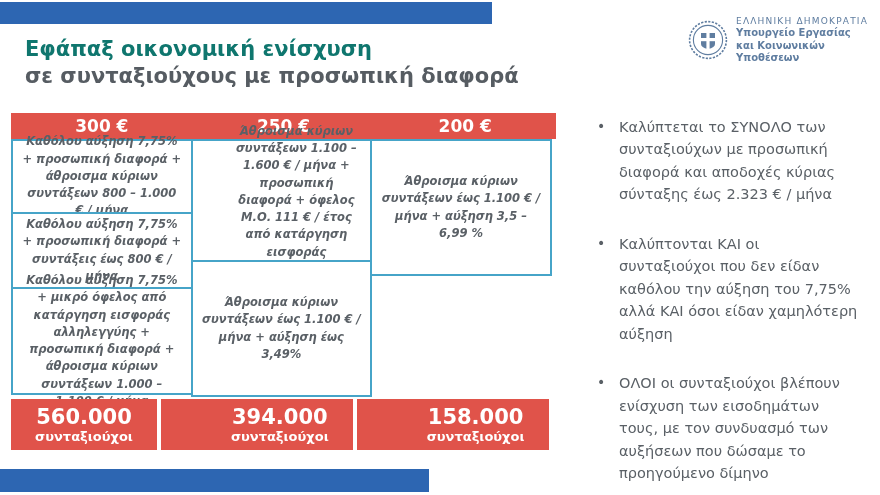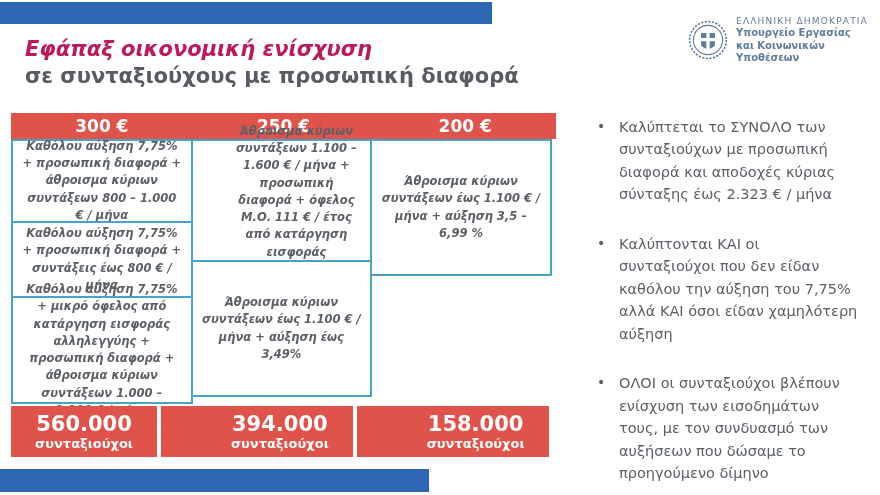--- a/index.html
+++ b/index.html
@@ -16,41 +16,41 @@
 
   
   .logo{position:absolute;left:688px;top:16px;display:flex;align-items:center;color:#5f7da0;}
   .logo .emblem{width:40px;height:40px;flex:0 0 auto;}
   .logo .logo-text{margin-left:8px;line-height:1.25;}
   .logo .l1{font-size:9px;letter-spacing:1.2px;font-weight:400;}
   .logo .l2,.logo .l3{font-size:10px;font-weight:700;}
 
   
   .title{position:absolute;left:25px;top:36px;font-weight:700;line-height:1.3;}
-  .title .t1{font-size:21px;color:#be185d;font-style:italic;}
+  .title .t1{font-size:21px;color:#0f766e;}
   .title .t2{font-size:21px;color:#565c62;}
 
   
   .grid{position:absolute;left:11px;top:113px;width:545px;}
   .head-row{display:flex;background:#e0534a;height:26px;}
   .head-cell{flex:1;display:flex;align-items:center;justify-content:center;
     color:#ffffff;font-weight:800;font-size:17px;}
   .body-row{display:flex;}
   .col{width:181.6px;display:flex;flex-direction:column;}
   .col + .col{margin-left:-2px;}
   .cell{
     border:2px solid #46a4c8;background:#ffffff;
     display:flex;align-items:center;justify-content:center;
     text-align:center;
     font-style:italic;font-weight:600;
     font-size:11.5px;line-height:1.5;color:#5a6066;
     padding:4px 9px;box-sizing:border-box;
   }
   .cell + .cell{margin-top:-2px;}
-  .c1a{height:84px;} .c1b{height:77px;} .c1c{height:108px;}
+  .c1a{height:75px;} .c1b{height:77px;} .c1c{height:108px;}
   .c2a{height:123px;padding-left:39px;} .c2b{height:137px;}
   .foot-row{display:flex;margin-top:2px;}
   .foot-cell{
     width:146px;height:51px;background:#e0534a;color:#ffffff;
     display:flex;flex-direction:column;align-items:center;justify-content:center;
   }
   .foot-cell + .foot-cell{margin-left:3.8px;padding-left:46px;}
   .foot-value{font-size:21px;font-weight:800;line-height:1.15;}
   .foot-label{font-size:13px;font-weight:600;}
 

